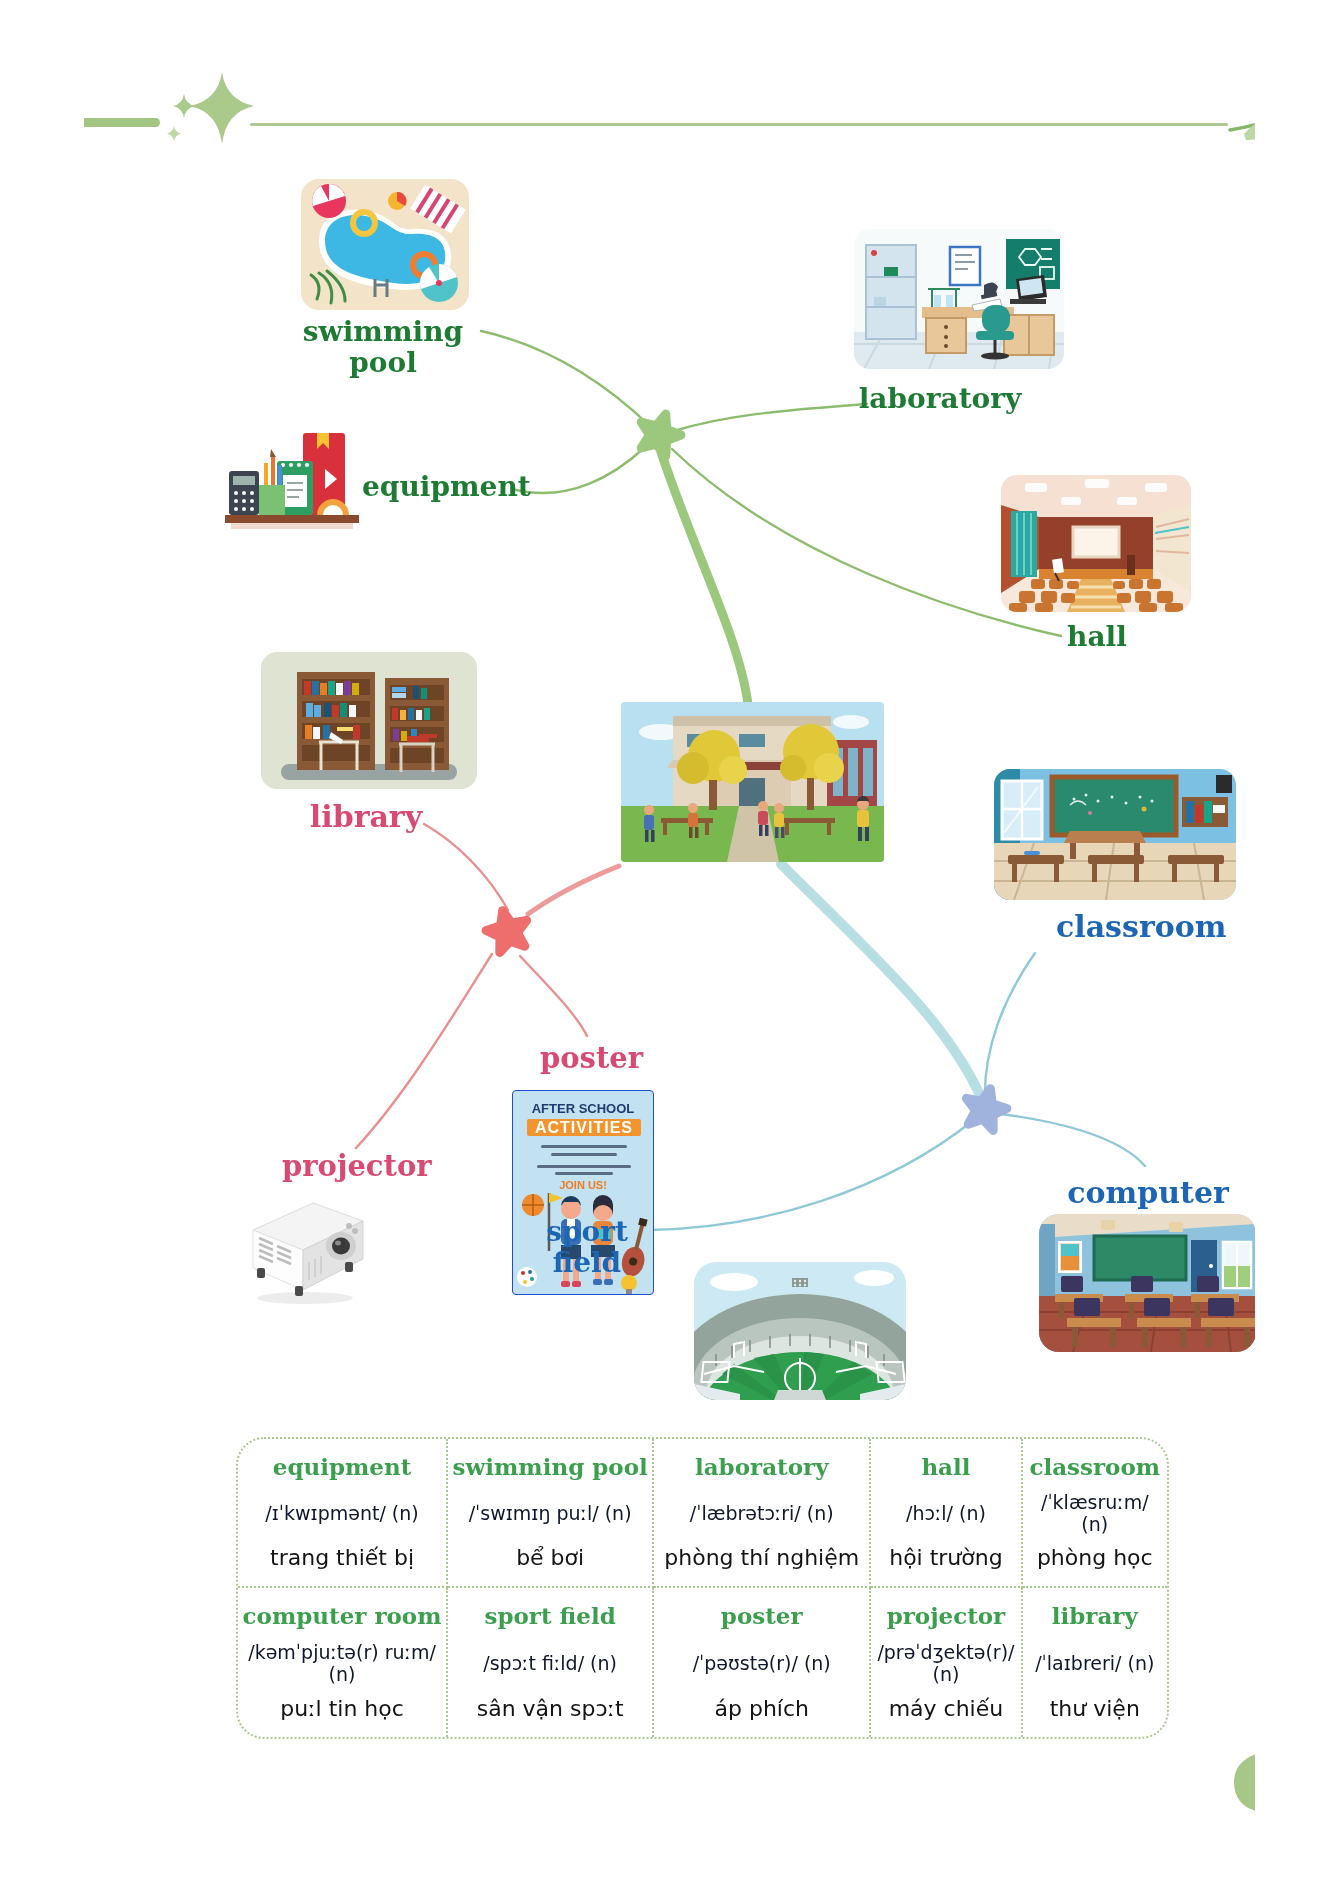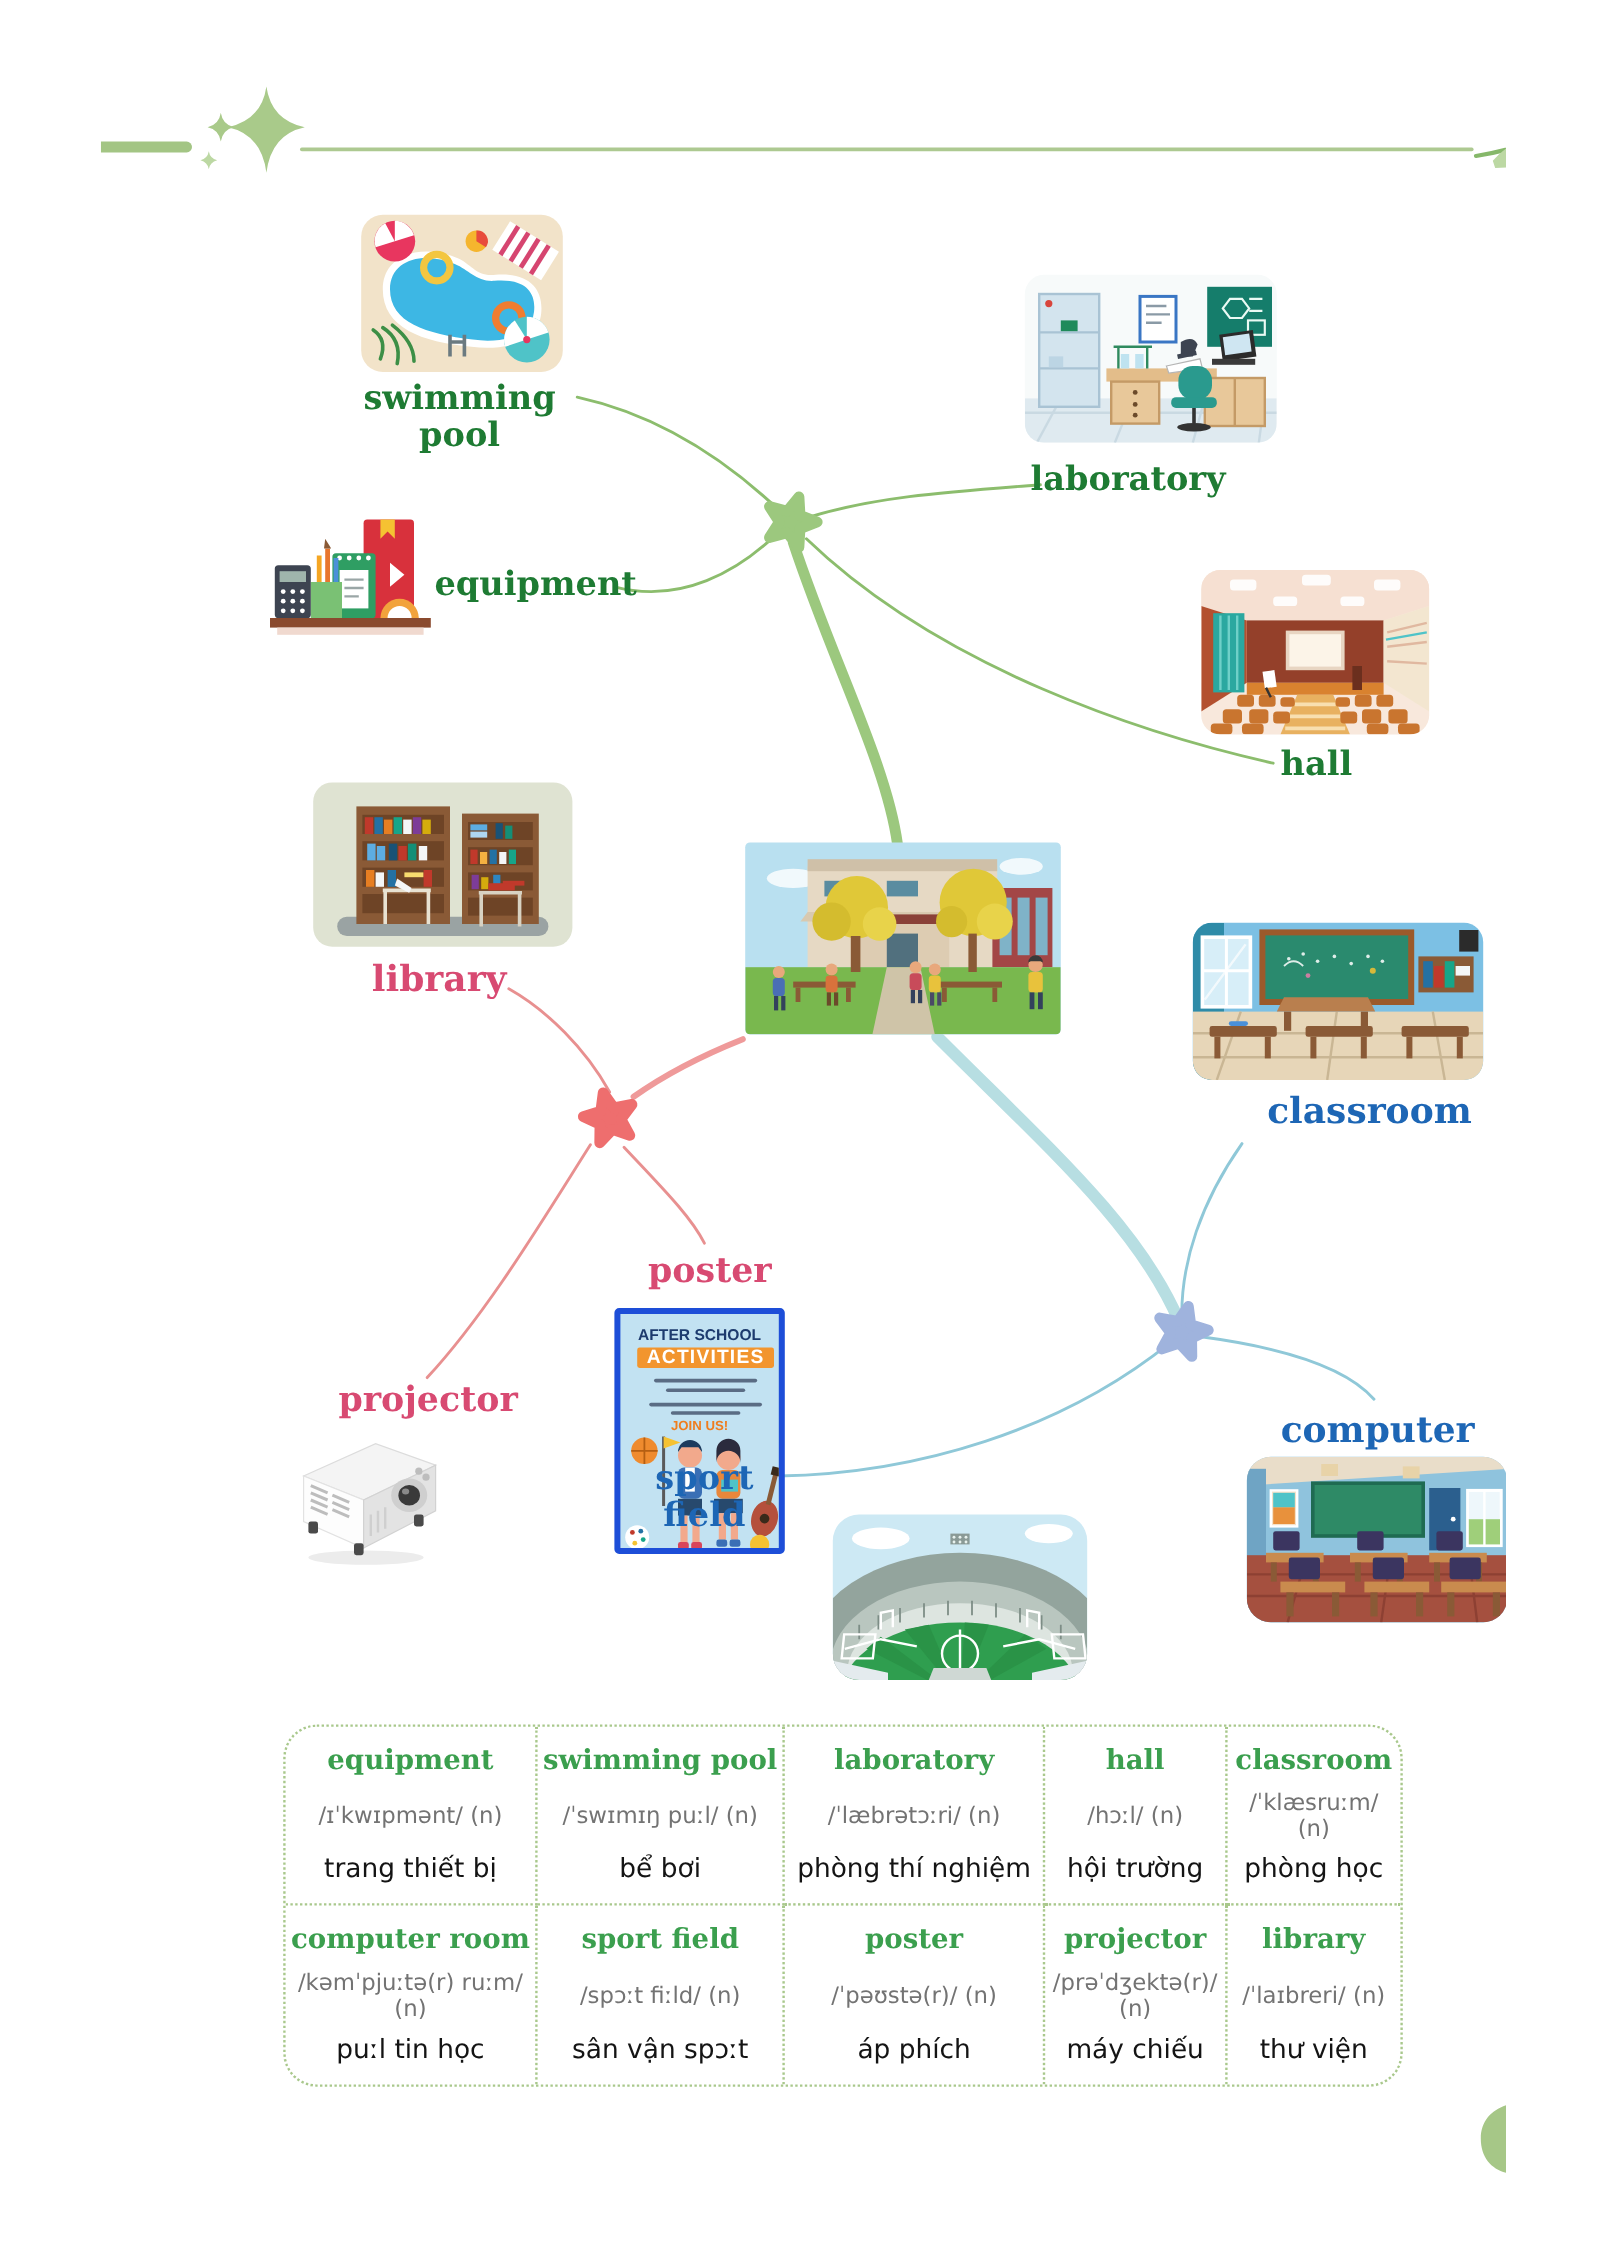--- a/index.html
+++ b/index.html
@@ -25,21 +25,21 @@
   .hub-title span{font-family:"Liberation Sans",sans-serif;font-weight:bold;font-size:31px;color:#1b76c8;
      letter-spacing:0px;transform:scaleX(.86) scaleY(1.08);white-space:nowrap;}
   
   .vocab{left:152px;top:1425px;width:933px;height:302px;border:2px dotted #a9c88c;border-radius:28px;
      box-sizing:border-box;display:grid;grid-template-columns:211fr 207fr 218fr 152fr 145fr;grid-template-rows:1fr 1fr;overflow:hidden;}
   .vcell{border-right:2px dotted #a9c88c;border-bottom:2px dotted #a9c88c;display:flex;flex-direction:column;
      justify-content:space-between;align-items:center;text-align:center;padding:14px 2px 16px 2px;box-sizing:border-box;}
   .vcell:nth-child(5n){border-right:none;}
   .vcell:nth-child(n+6){border-bottom:none;}
   .v-word{font-family:"DejaVu Serif",serif;font-weight:bold;font-size:23px;color:#3b9f4e;}
-  .v-ipa{font-size:19px;color:#737373;}
+  .v-ipa{font-size:19px;color:#0f172a;}
   .v-meaning{font-size:22px;color:#141414;}
   
   .poster-t1{position:absolute;left:0;top:10px;width:100%;text-align:center;font-weight:bold;font-size:13px;color:#1d3b6e;font-family:"Liberation Sans",sans-serif;}
   .poster-band{position:absolute;left:14px;top:28px;width:114px;height:17px;background:#f2952e;border-radius:2px;
      display:flex;align-items:center;justify-content:center;font-weight:bold;font-size:16px;color:#fff;font-family:"Liberation Sans",sans-serif;letter-spacing:1px;}
   .poster-join{position:absolute;left:0;top:88px;width:100%;text-align:center;font-weight:bold;font-size:11px;color:#ef7d1f;font-family:"Liberation Sans",sans-serif;}
   .gbar{position:absolute;background:#5a6c84;height:3px;border-radius:2px;}
   
   .pagenum{left:1148px;top:1738px;width:68px;height:64px;}
   .pagenum .n{position:absolute;left:0;top:0;width:100%;height:100%;display:flex;align-items:center;justify-content:center;
@@ -499,21 +499,21 @@
           <rect x="174" y="86" width="56" height="9" rx="2"></rect>
           <rect x="178" y="95" width="5" height="18"></rect>
           <rect x="220" y="95" width="5" height="18"></rect>
         </g>
       <rect x="30" y="82" width="16" height="4" rx="2" fill="#4a90d9"></rect>
     </svg>
   </div>
   <div class="abs node-label lbl-blue" style="left:972px;top:898px;width:144px;font-size:30px">classroom</div>
 
   <div class="abs node-label lbl-pink" style="left:456px;top:1031px;width:90px;font-size:29px">poster</div>
-  <div class="abs node-img r4" style="left:428px;top:1078px;width:142px;height:205px;background:#c2e2f2;border:5px solid #1d4ed8;box-sizing:border-box">
+  <div class="abs node-img r4" style="left:428px;top:1078px;width:142px;height:205px;background:#c2e2f2;border:1px solid #1d4ed8;box-sizing:border-box">
     <div class="poster-t1">AFTER SCHOOL</div>
     <div class="poster-band">ACTIVITIES</div>
     <div class="gbar" style="left:28px;top:54px;width:86px"></div>
     <div class="gbar" style="left:38px;top:62px;width:66px"></div>
     <div class="gbar" style="left:24px;top:74px;width:94px"></div>
     <div class="gbar" style="left:42px;top:81px;width:58px"></div>
     <div class="poster-join">JOIN US!</div>
     <svg class="abs" style="left:0;top:100px" width="142" height="105" viewBox="0 0 142 105">
       <circle cx="20" cy="14" r="11" fill="#ef8b2e"></circle>
         <path d="M9 14 h22 M20 3 v22" stroke="#b55f12" stroke-width="1.5" fill="none"></path>

